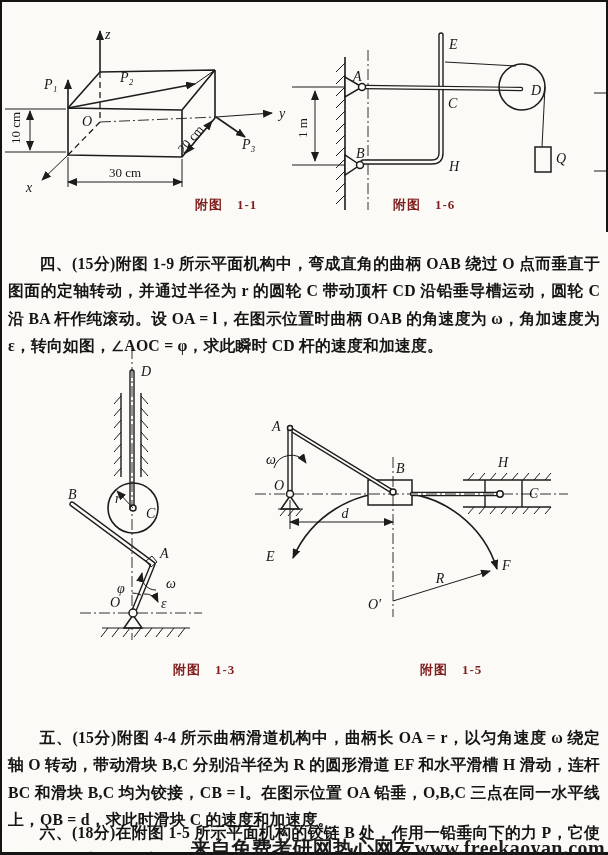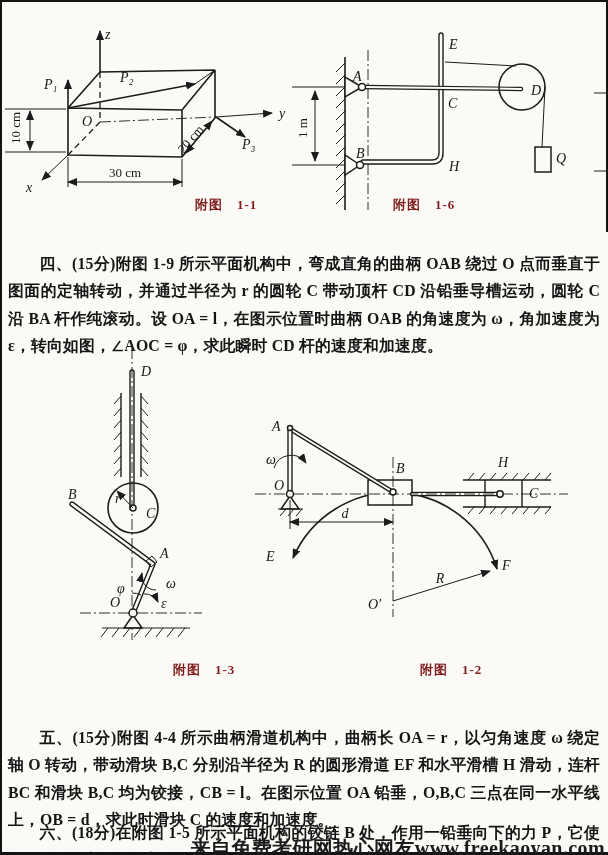--- a/index.html
+++ b/index.html
@@ -219,20 +219,20 @@
     <text class="fl" x="24" y="102">O</text>
     <text class="fl" x="146" y="85">B</text>
     <text class="fl" x="248" y="79">H</text>
     <text class="fl" x="279" y="110">C</text>
     <text class="fl" x="16" y="173">E</text>
     <text class="fl" x="252" y="182">F</text>
     <text class="fl" x="118" y="221">O′</text>
     <text class="fl" x="190" y="195" text-anchor="middle">R</text>
     <text class="fl" x="95" y="130" text-anchor="middle">d</text>
   </svg>
-  <div class="cap" style="left:420px;top:661px;">附图　1-2</div>
+  <div class="cap" style="left:420px;top:661px;">附图　1-5</div>
 
   <p class="para" style="top:708px;">五、(15分)附图 4-4 所示曲柄滑道机构中，曲柄长 OA = r，以匀角速度 ω 绕定轴 O 转动，带动滑块 B,C 分别沿半径为 R 的圆形滑道 EF 和水平滑槽 H 滑动，连杆 BC 和滑块 B,C 均为铰接，CB = l。在图示位置 OA 铅垂，O,B,C 三点在同一水平线上，OB = d，求此时滑块 C 的速度和加速度。</p>
   <p class="para" style="top:803px;">六、(18分)在附图 1-5 所示平面机构的铰链 B 处，作用一铅垂向下的力 P，它使杆 AB,BC 张开而圆柱 C 向右作纯滚动。已知杆 AB 和 BC 为匀质杆，长度均为 l，质量均为 m；圆柱 C 为匀</p>
 
   <div class="wm">来自免费考研网热心网友www.freekaoyan.com</div>
 
 </div>
 
 </body></html>

